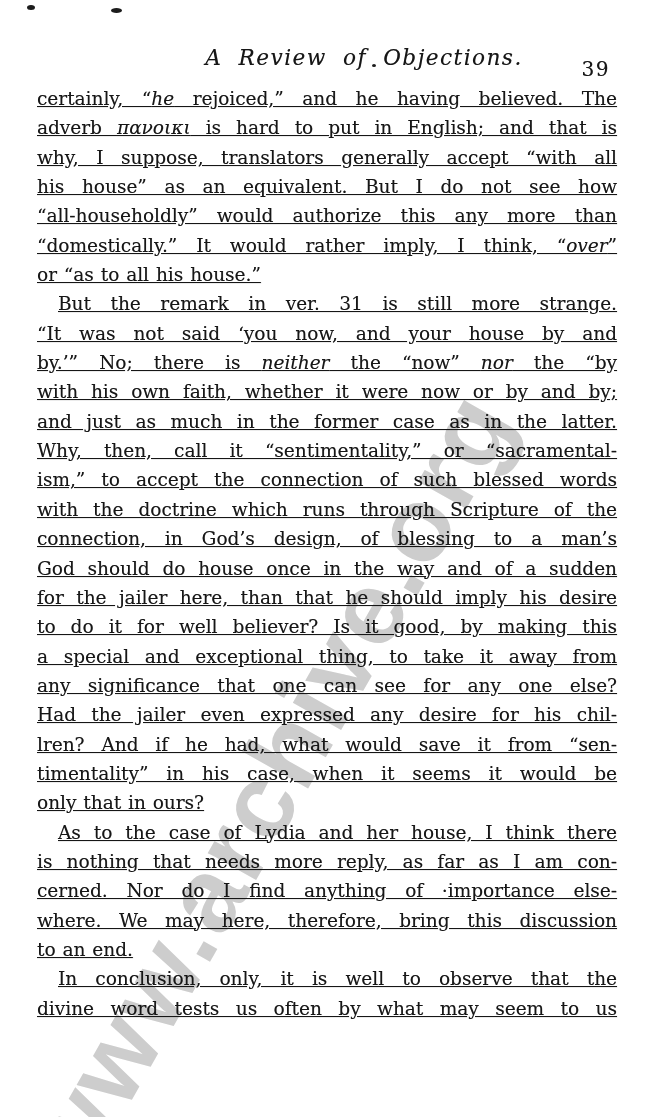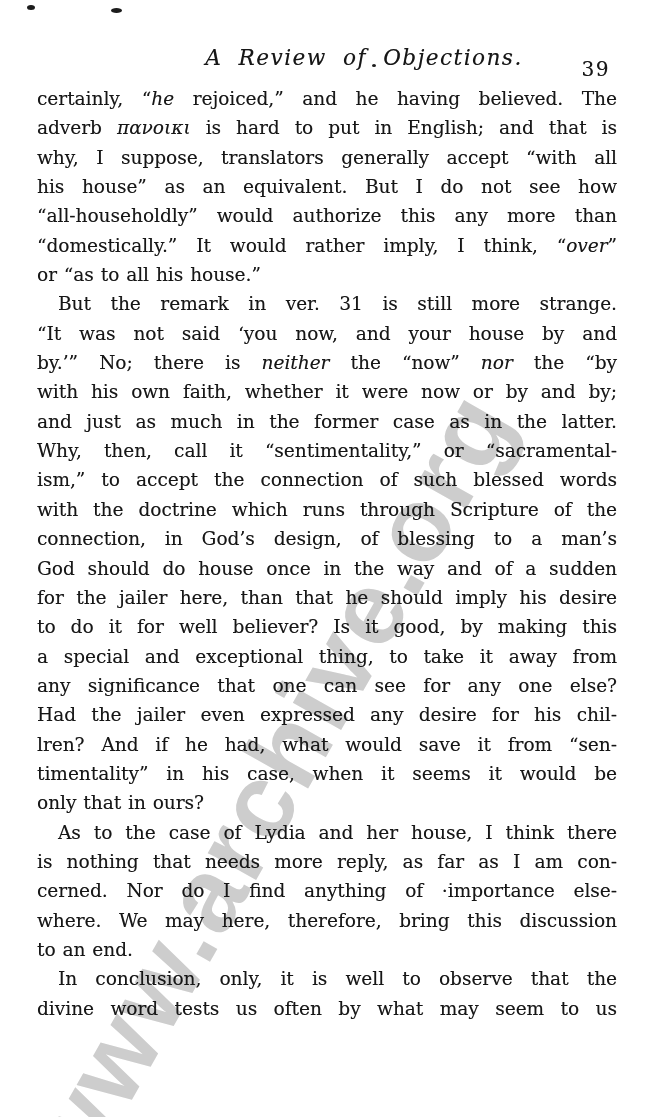--- a/index.html
+++ b/index.html
@@ -72,20 +72,21 @@
     font-size: 18.5px;
     line-height: 29.35px;
     word-spacing: 1px;
     text-shadow: 0.2px 0.2px 0 rgba(0,0,0,0.4);
   }
   .line {
     height: 29.35px;
     text-align: justify;
     text-align-last: justify;
     white-space: normal;
+    text-decoration: underline;
   }
   .line.noj {
     text-align: left;
     text-align-last: auto;
   }
   .line.indent { text-indent: 21px; }
   .it { font-style: italic; }
   .speck {
     position: absolute;
     background: #1c1c1c;

